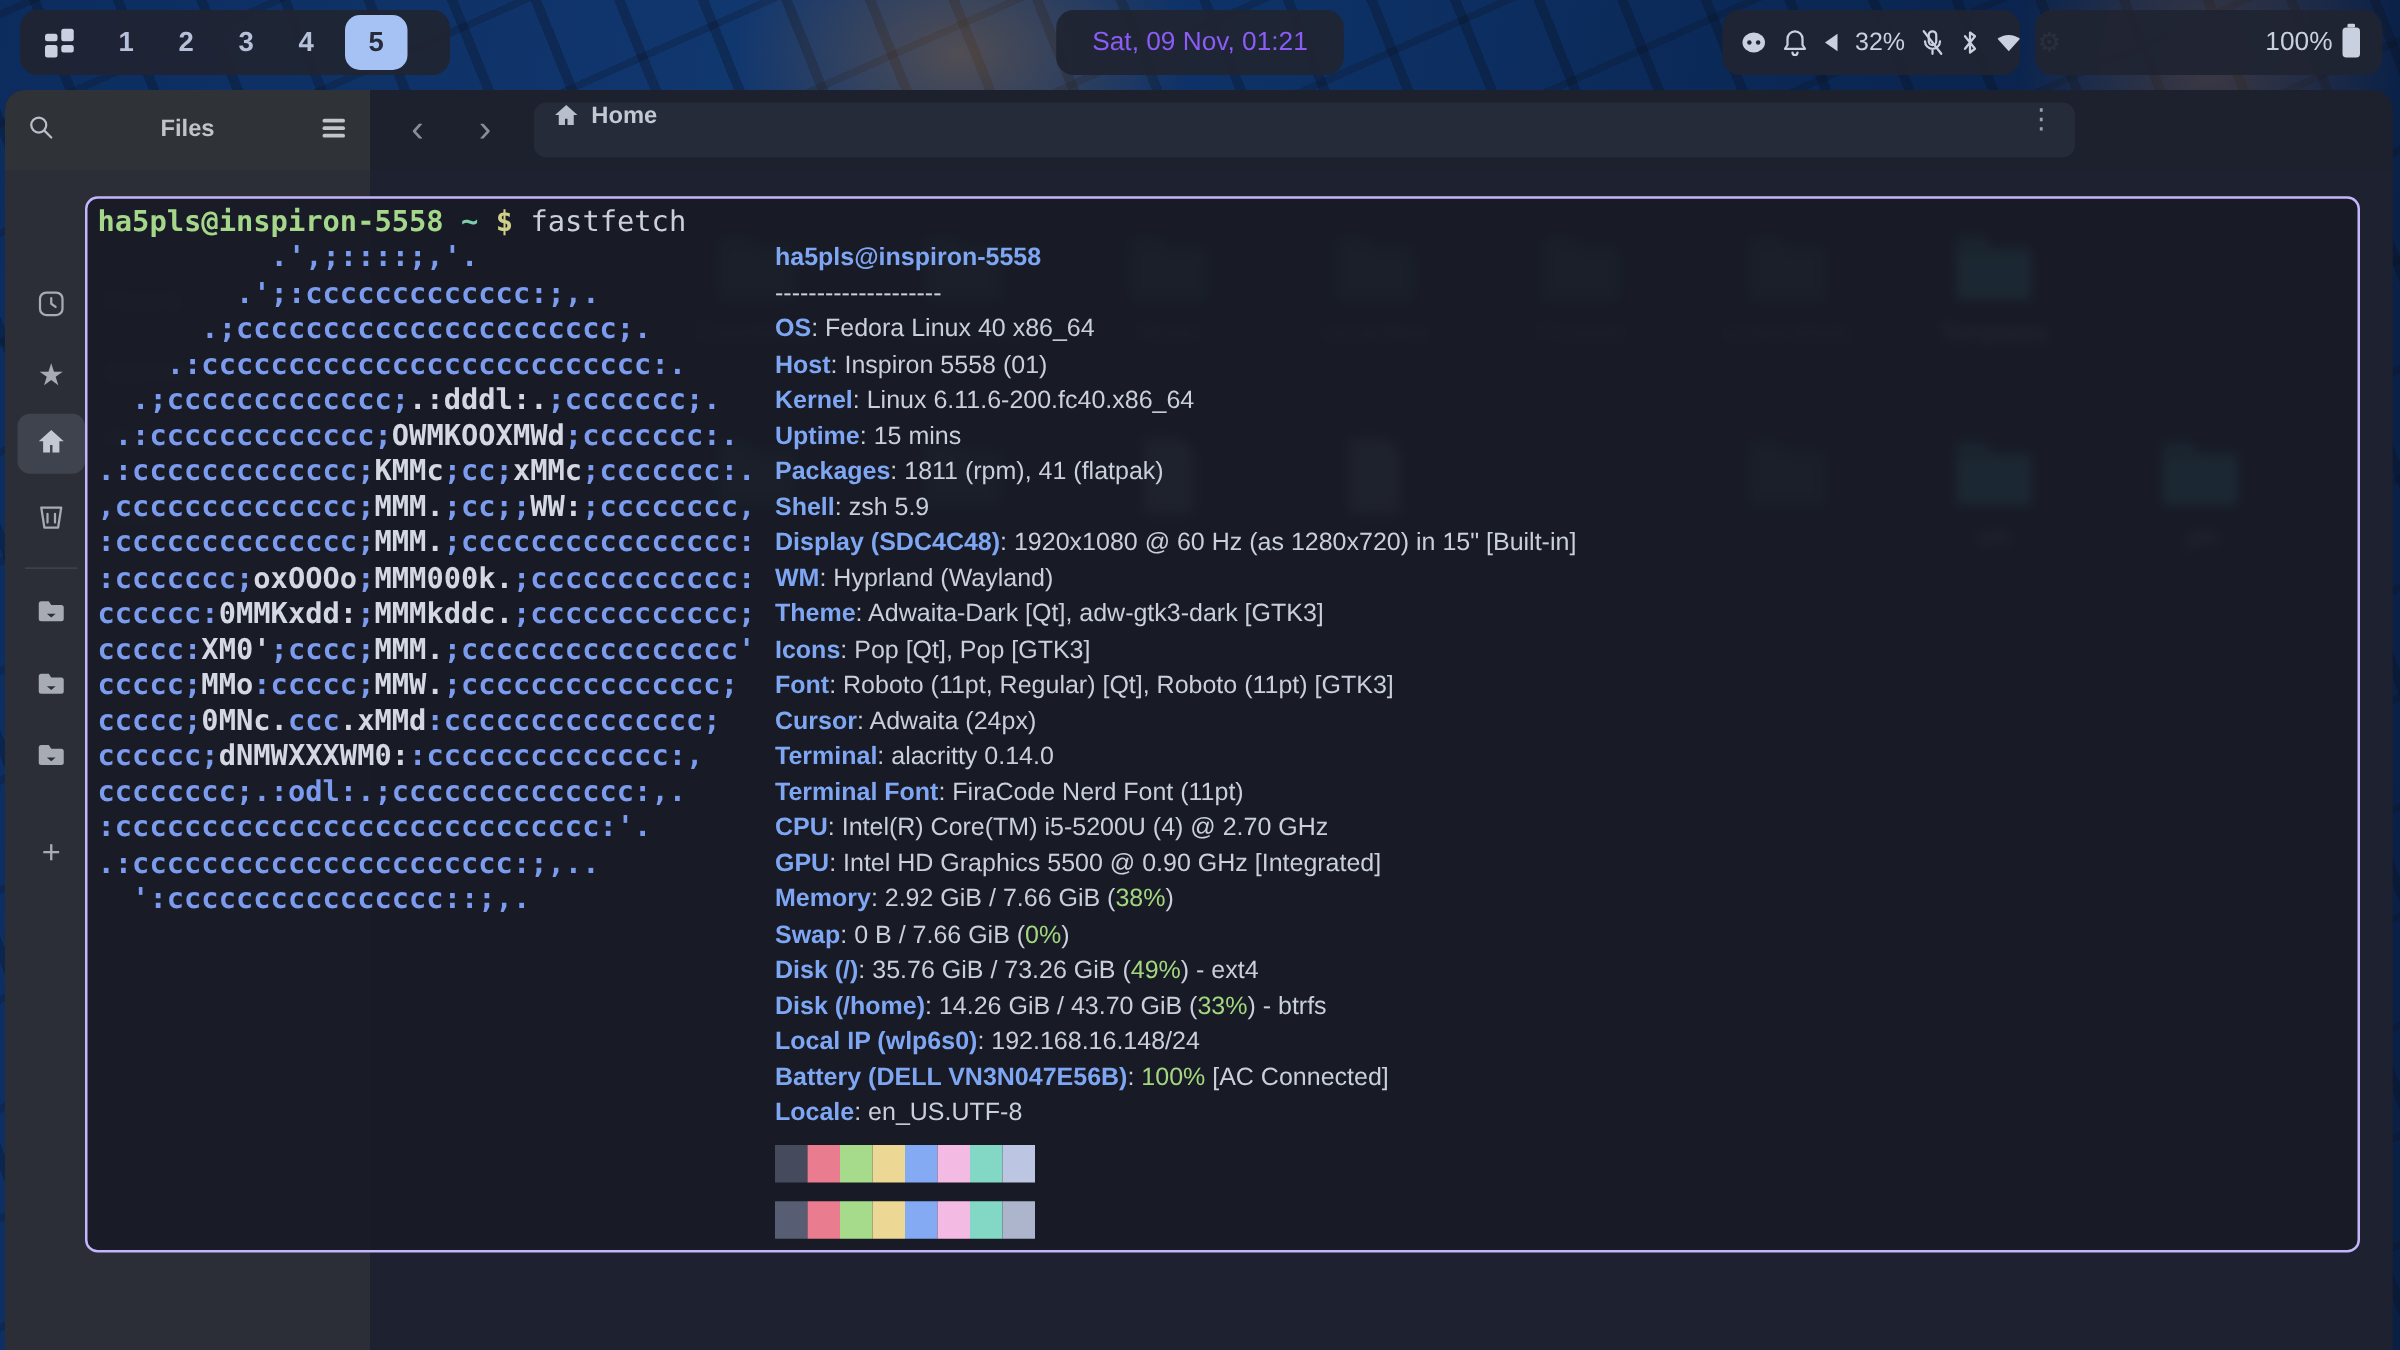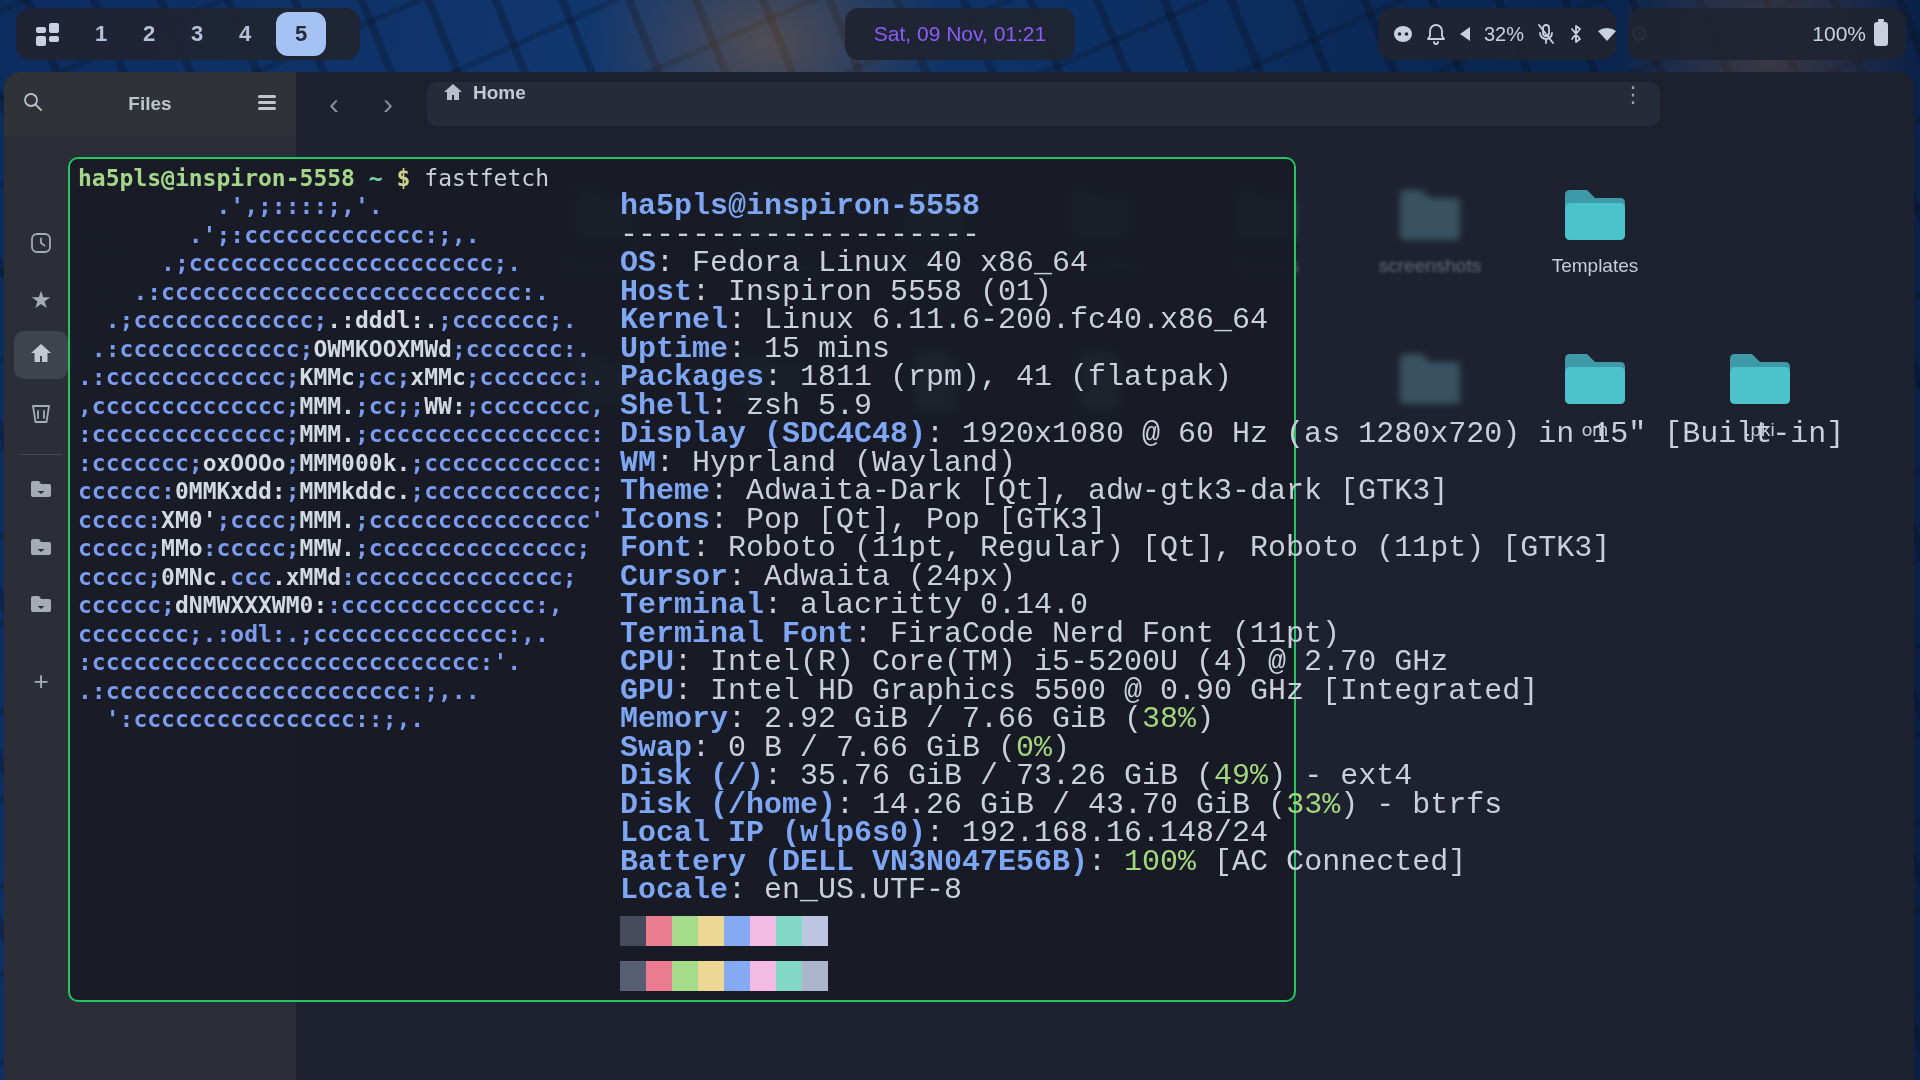--- a/index.html
+++ b/index.html
@@ -74,32 +74,32 @@
   .plus-glyph { font-size:26px; color:#a6abb4; }
 
   
   .content { position:absolute; left:292px; top:64px; right:0; bottom:0; background:#1e2230; }
   .tile { position:absolute; width:132px; text-align:center; }
   .tile .flabel { margin-top:6px; font-size:19px; color:#c7ccd8; }
   .tile.ghost svg { filter:blur(3px); opacity:.8; }
   .tile.ghost .flabel { color:rgba(195,203,218,.42); filter:blur(1.5px); }
 
   
-  .terminal { position:absolute; left:64px; top:85px; width:1228px; height:845px;
-    background:rgba(24,27,38,.93); border:2px solid #22c55e; border-radius:10px;
+  .terminal { position:absolute; left:64px; top:85px; width:1820px; height:845px;
+    background:rgba(24,27,38,.93); border:2px solid #c4b5fd; border-radius:10px;
     backdrop-filter:blur(4px); z-index:5;
     font-family:"DejaVu Sans Mono", monospace; font-size:23px; line-height:28.5px; }
   .tline { position:absolute; white-space:pre; }
   .p-user { color:#a5d78a; font-weight:bold; }
   .p-tilde { color:#7bd0ab; font-weight:bold; }
   .p-dollar { color:#cfd08a; font-weight:bold; }
   .p-cmd { color:#c9cfdb; }
   pre.art { position:absolute; left:8px; top:33px; font-family:inherit; font-size:23px;
     line-height:28.5px; }
-  pre.info { position:absolute; left:550px; top:33px; font-family:Liberation Mono, monospace; font-size:30px;
+  pre.info { position:absolute; left:550px; top:33px; font-family:Liberation Sans, sans-serif; font-size:20px;
     line-height:28.5px; }
   .sb { color:#7b9bee; font-weight:bold; }
   .sw { color:#d3d8e3; font-weight:bold; }
   .sl { color:#7ea6f3; font-weight:bold; }
   .sv { color:#c9cfdb; }
   .sg { color:#a3d77f; }
   .st { color:#7ea6f3; font-weight:bold; }
   .palette { position:absolute; left:550px; top:757px; font-size:0; }
   .palette .sw-cell { display:inline-block; width:26px; height:30px; }
   .cursor { display:inline-block; width:14px; height:26px; background:#f2bca6;

